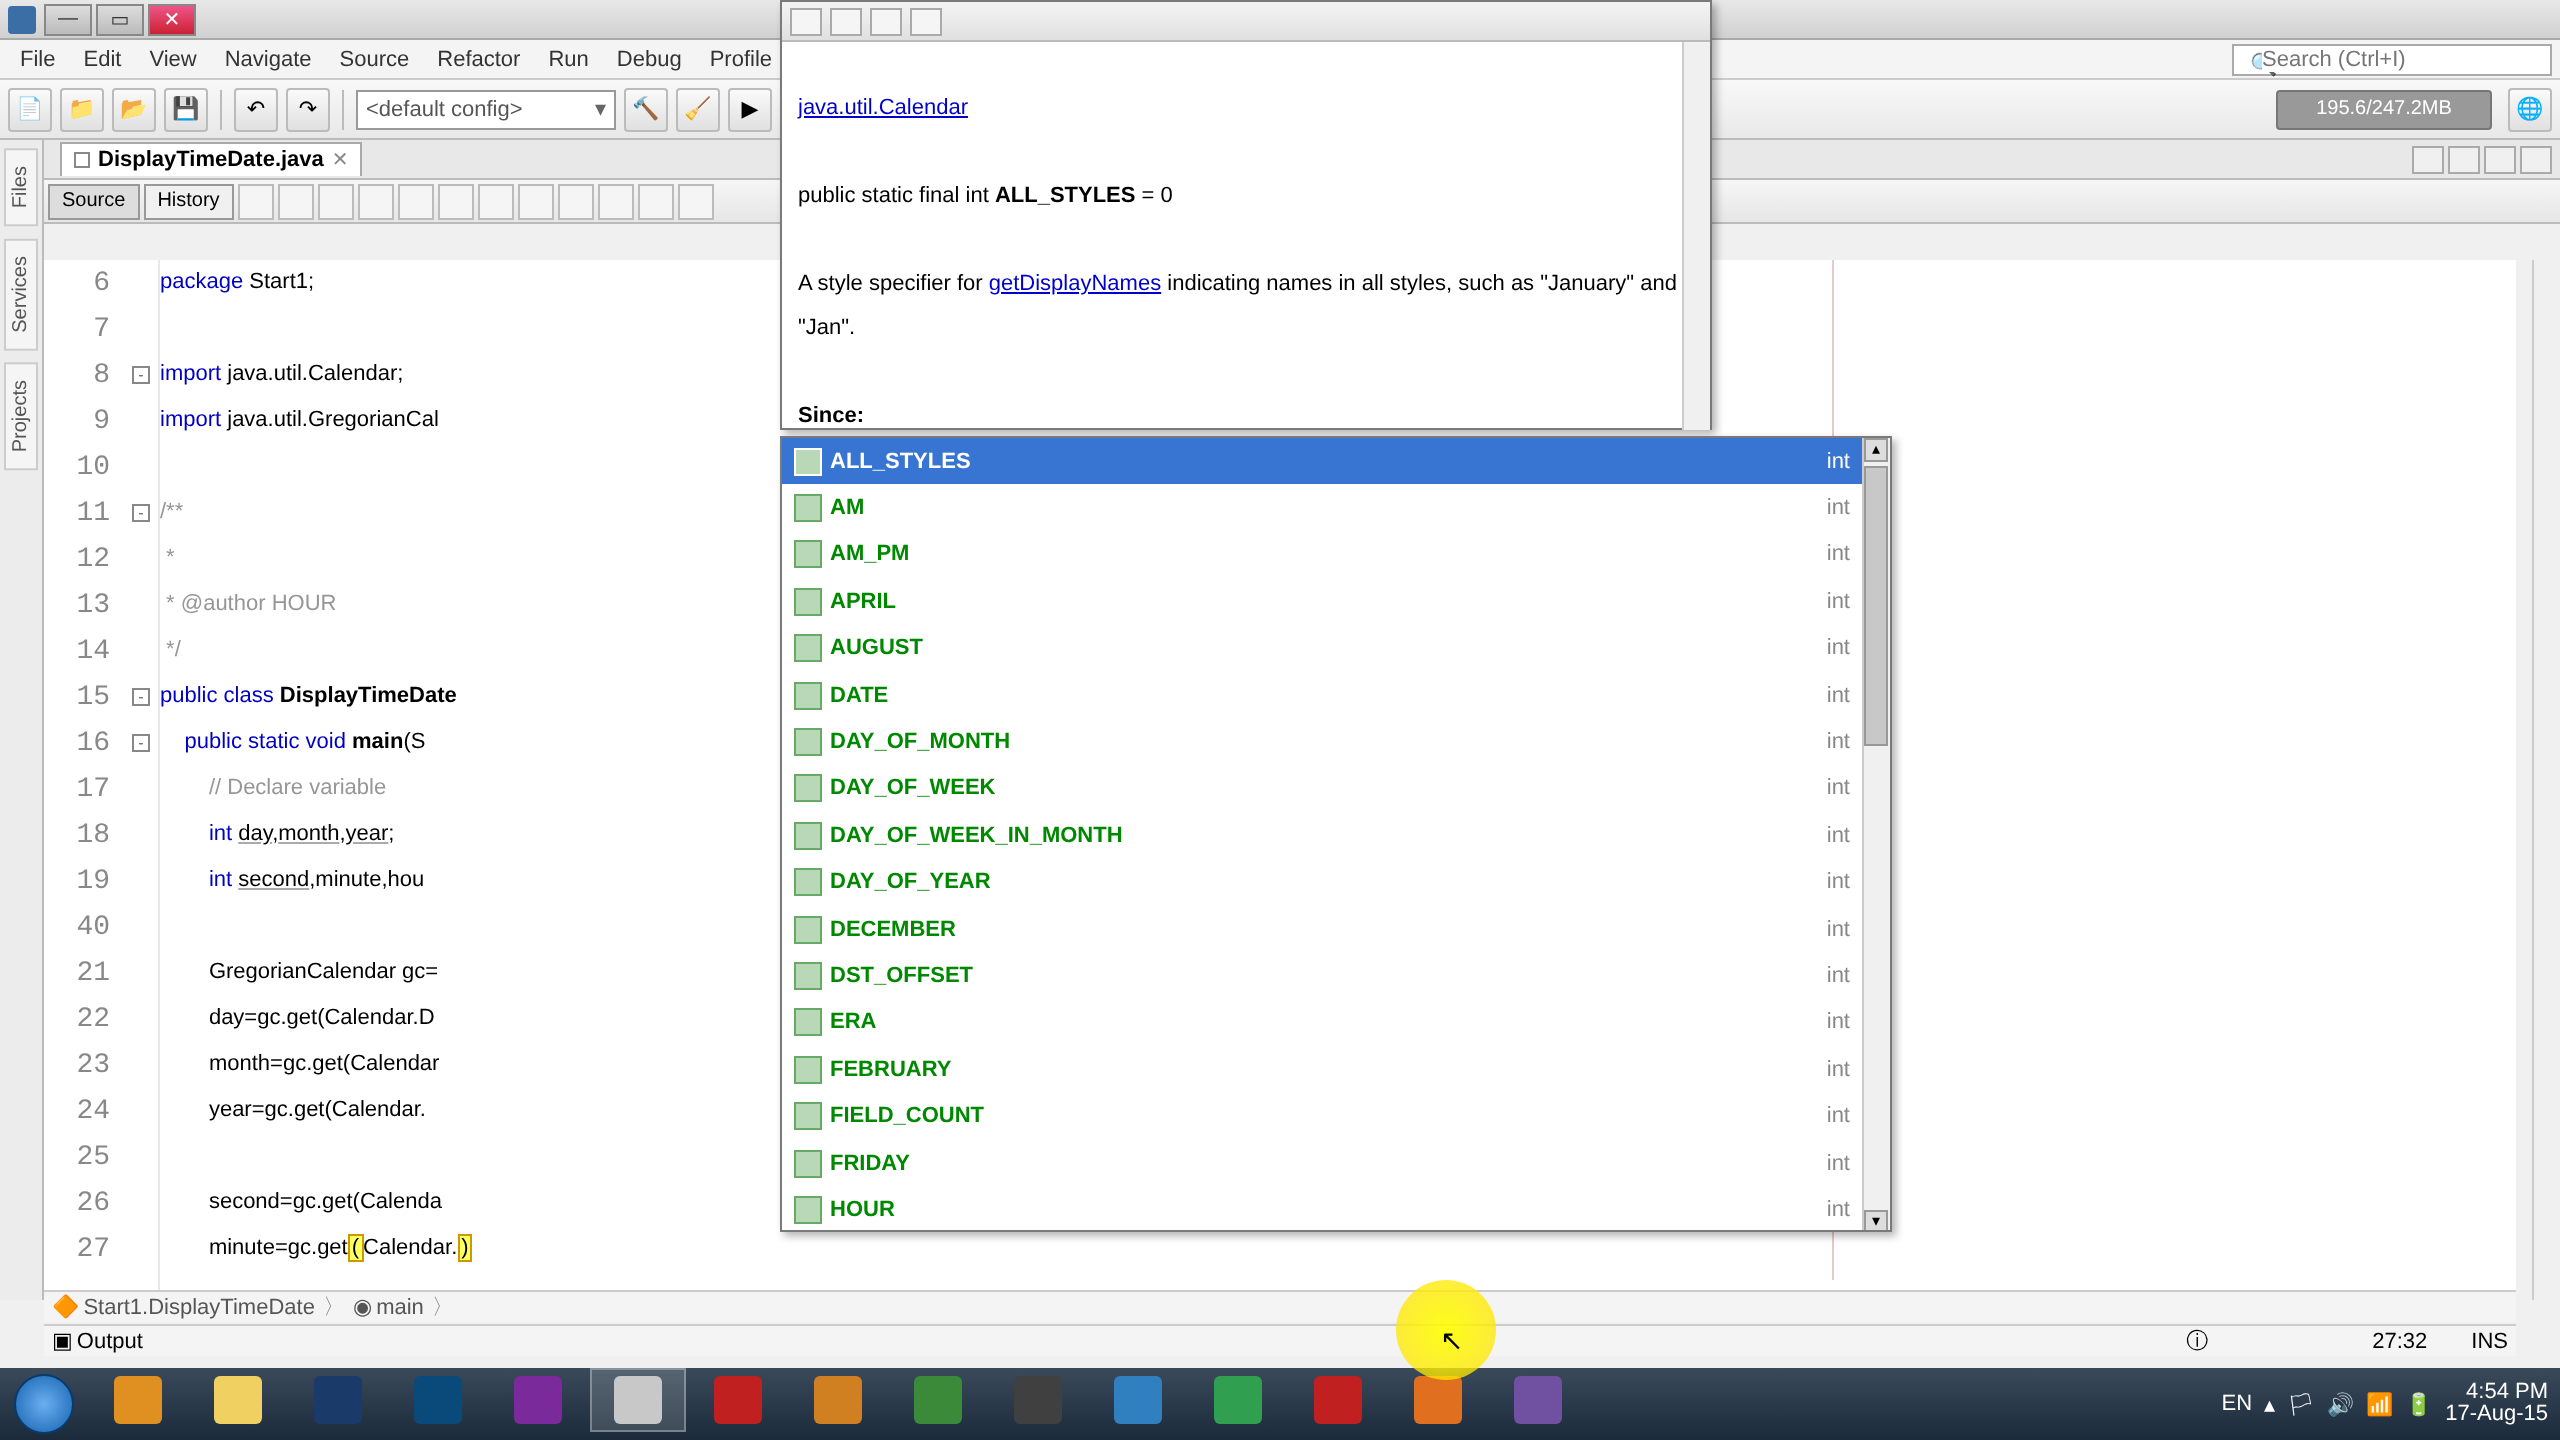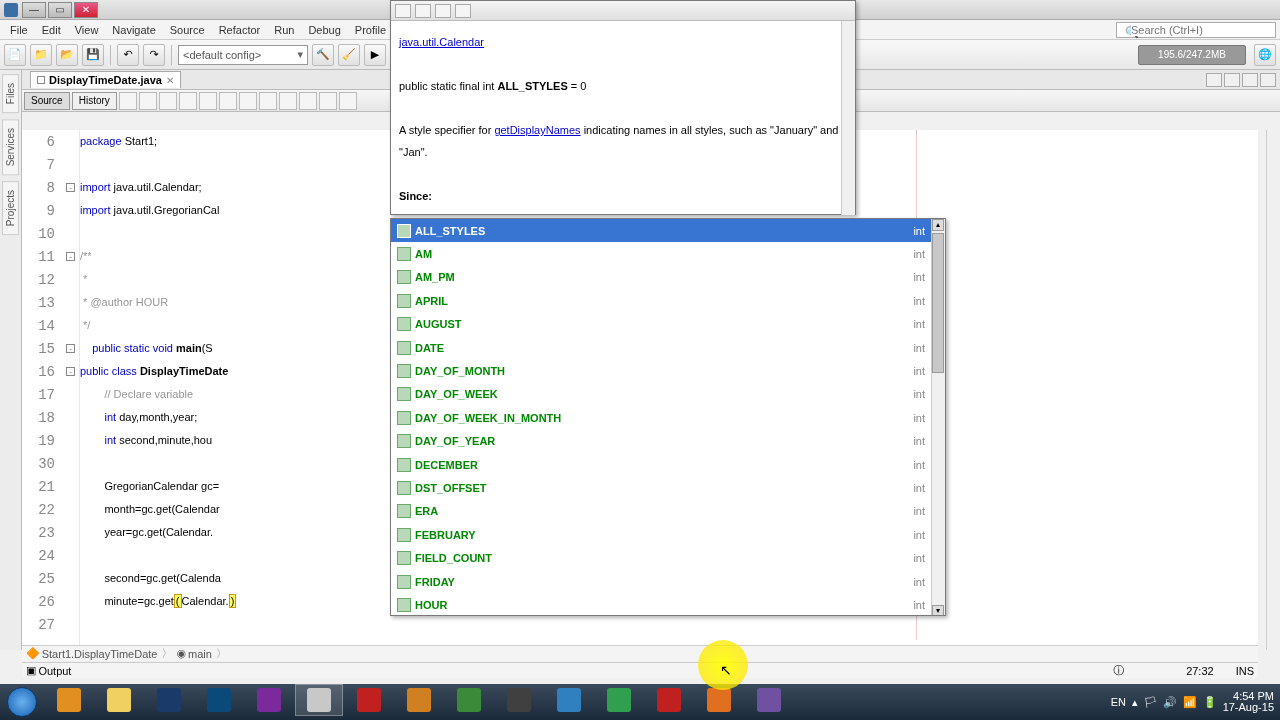--- a/index.html
+++ b/index.html
@@ -39,27 +39,27 @@
 .gutter .ln { height:23px; display:flex; align-items:center; justify-content:flex-end; padding-right:24px; color:#888; font-family:"Courier New",monospace; font-size:14px; position:relative; }
 .gutter .fold { position:absolute; right:4px; width:9px; height:9px; border:1px solid #888; background:#fff; font-size:8px; line-height:7px; text-align:center; color:#666; }
 .code { flex:1; font-family:"Courier New",monospace; font-size:15px; line-height:23px; position:relative; }
 .code-line { height:23px; white-space:pre; color:#000; }
 .kw { color:#0000c0; }
 .type { color:#000; }
 .com { color:#969696; }
 .doc { color:#969696; }
 .ann { color:#969696; }
 .bold { font-weight:bold; }
-.under { text-decoration-color:#aaa;text-align:center; }
+.under { text-decoration:underline; text-decoration-color:#aaa;text-align:center; }
 .hl { background:#ffff66; border:1px solid #cc9900; padding:0 1px; }
 .scroll-marks { position:absolute; right:0; top:130px; width:14px; height:520px; background:#f0f0f0; border-left:1px solid #ccc; }
 .javadoc-popup { position:absolute; left:390px; top:0px; width:466px; height:215px; background:#fff; border:1px solid #7a7a7a; box-shadow:2px 2px 4px rgba(0,0,0,0.3); z-index:10; font-family:"Courier New",monospace; font-size:14px; }
 .jd-tb { height:20px; background:linear-gradient(#f4f4f4,#e0e0e0); border-bottom:1px solid #bbb; display:flex; align-items:center; padding:0 4px; gap:4px; }
 .jd-tb div { width:16px; height:14px; border:1px solid #aaa; background:#f5f5f5; }
-.jd-body { padding:10px 8px; line-height:22px; }
+.jd-body { padding:22px 8px; line-height:22px; }
 .jd-body a { color:#0000cc; text-decoration:underline; }
 .jd-body .sig { color:#000; font-weight:bold; }
 .jd-scroll { position:absolute; right:0; top:20px; width:14px; height:194px; background:#f0f0f0; border-left:1px solid #ccc; }
 .completion-popup { position:absolute; left:390px; top:218px; width:556px; height:398px; background:#fff; border:1px solid #7a7a7a; box-shadow:2px 2px 4px rgba(0,0,0,0.3); z-index:10; overflow:hidden; }
 .comp-scroll { position:absolute; right:0; top:0; width:14px; height:398px; background:#f0f0f0; border-left:1px solid #ccc; }
 .comp-scroll .thumb { position:absolute; top:14px; width:12px; height:140px; background:#c8c8c8; border:1px solid #999; }
 .comp-scroll .ar { position:absolute; width:12px; height:12px; background:#ddd; border:1px solid #999; font-size:8px; text-align:center; line-height:10px; }
 .comp-item { height:23.4px; display:flex; align-items:center; padding:0 6px; font-family:"Courier New",monospace; font-size:15px; font-weight:bold; color:#008800; }
 .comp-item .icon { width:14px; height:14px; background:#b8d8b8; border:1px solid #6a6; margin-right:4px; }
 .comp-item .type { margin-left:auto; color:#888; font-weight:normal; margin-right:14px; }
@@ -175,46 +175,47 @@
       <div class="ln">10</div>
       <div class="ln">11<div class="fold">-</div></div>
       <div class="ln">12</div>
       <div class="ln">13</div>
       <div class="ln">14</div>
       <div class="ln">15<div class="fold">-</div></div>
       <div class="ln">16<div class="fold">-</div></div>
       <div class="ln">17</div>
       <div class="ln">18</div>
       <div class="ln">19</div>
-      <div class="ln">30</div>
+      <div class="ln">40</div>
       <div class="ln">21</div>
       <div class="ln">22</div>
       <div class="ln">23</div>
       <div class="ln">24</div>
       <div class="ln">25</div>
       <div class="ln">26</div>
       <div class="ln">27</div>
     </div>
   <div class="code" id="code">
       <div class="code-line"><span class="kw">package</span> Start1;</div>
       <div class="code-line"></div>
       <div class="code-line"><span class="kw">import</span> java.util.Calendar;</div>
       <div class="code-line"><span class="kw">import</span> java.util.GregorianCal</div>
       <div class="code-line"></div>
       <div class="code-line"><span class="doc">/**</span></div>
       <div class="code-line"><span class="doc"> *</span></div>
       <div class="code-line"><span class="doc"> * </span><span class="ann">@author</span><span class="doc"> HOUR</span></div>
       <div class="code-line"><span class="doc"> */</span></div>
+      <div class="code-line"><span class="kw">public class</span> <span class="bold">DisplayTimeDate</span></div>
       <div class="code-line">    <span class="kw">public static void</span> <span class="bold">main</span>(S</div>
-      <div class="code-line"><span class="kw">public class</span> <span class="bold">DisplayTimeDate</span></div>
       <div class="code-line">        <span class="com">// Declare variable</span></div>
       <div class="code-line">        <span class="kw">int</span> <span class="under">day</span>,<span class="under">month</span>,<span class="under">year</span>;</div>
       <div class="code-line">        <span class="kw">int</span> <span class="under">second</span>,minute,hou</div>
       <div class="code-line"></div>
       <div class="code-line">        GregorianCalendar gc=</div>
+      <div class="code-line">        day=gc.get(Calendar.<span class="type">D</span></div>
       <div class="code-line">        month=gc.get(Calendar</div>
       <div class="code-line">        year=gc.get(Calendar.</div>
       <div class="code-line"></div>
       <div class="code-line">        second=gc.get(Calenda</div>
       <div class="code-line">        minute=gc.get<span class="hl">(</span>Calendar.<span class="hl">)</span></div>
     </div>
 </div>
 <div class="margin-line"></div>
 <div class="scroll-marks"></div>
 
@@ -331,21 +332,21 @@
   <div class="bc-item">🔶 <span>Start1.DisplayTimeDate</span></div>
   <span class="bc-sep">〉</span>
   <div class="bc-item">◉ <span>main</span></div>
   <span class="bc-sep">〉</span>
 </div>
 
 <div class="output-tab">
   <span>▣</span>
   <span>Output</span>
   <span style="margin-left:auto">ⓘ</span>
-  <span style="margin-left:60px">27:32</span>
+  <span style="margin-left:80px">27:32</span>
   <span style="margin-left:20px">INS</span>
 </div>
 
 <div class="taskbar">
   <div class="start-orb">
       <div class="orb"></div>
     </div>
   <div id="task-items" style="display: flex;">
       <div class="task-item">
         <div class="ico" style="background:#e09020"></div>

